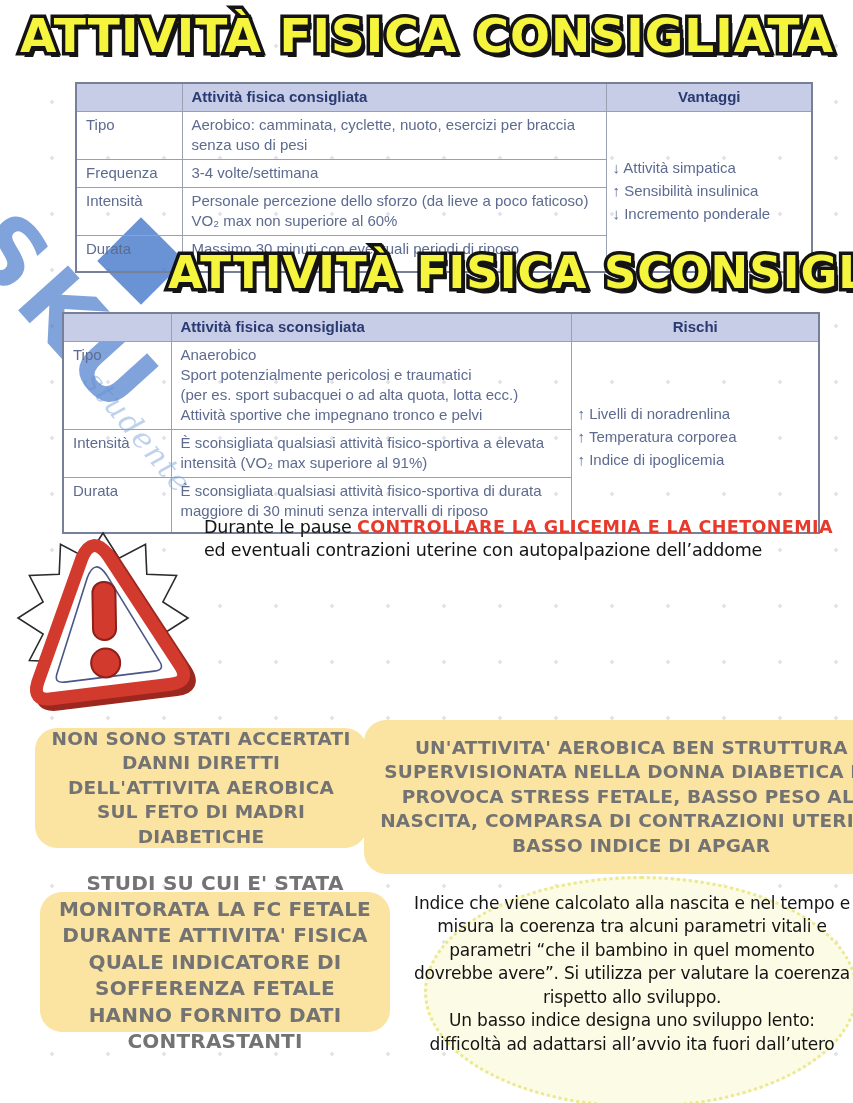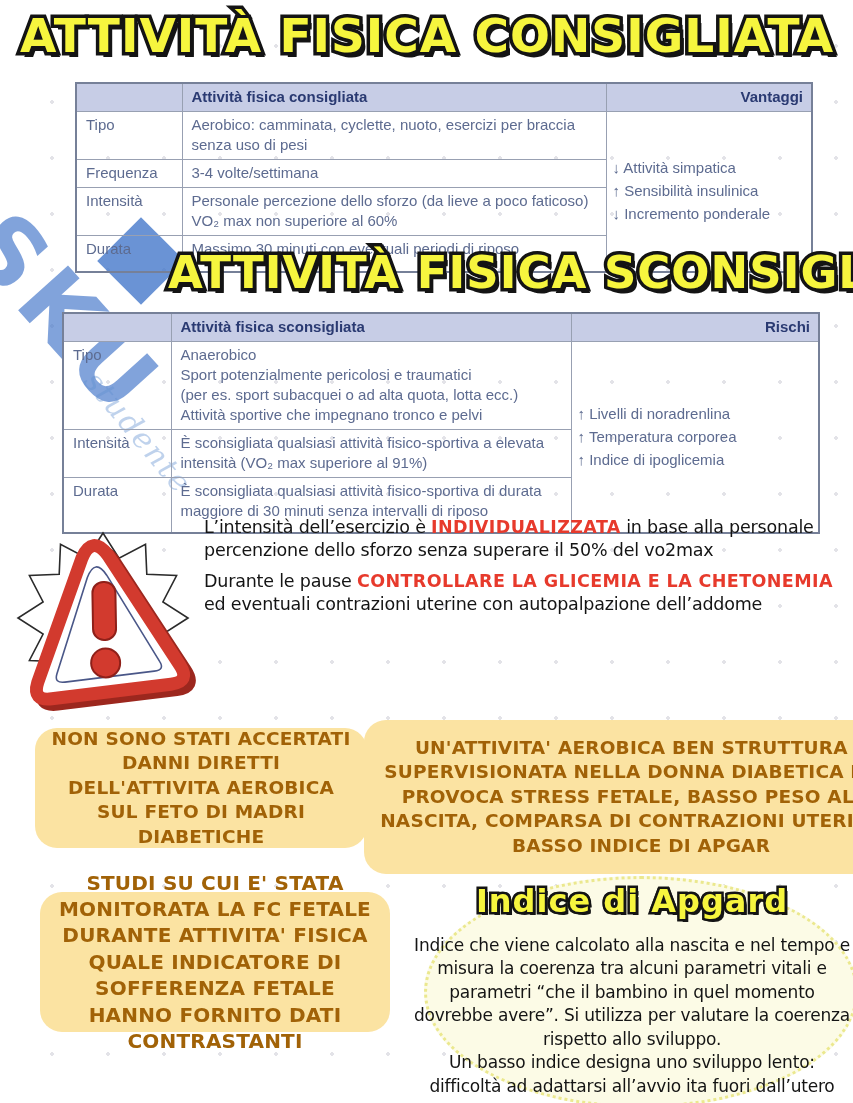--- a/index.html
+++ b/index.html
@@ -26,38 +26,38 @@
       0 -3px 0 #141414,0 3px 0 #141414,-3px 0 0 #141414,3px 0 0 #141414;
   }
   #title1{left:20px;top:8px;font-size:47px;}
   #title2{left:168px;top:246px;font-size:45px;}
   
   .note-table{position:absolute;z-index:1;border-collapse:collapse;table-layout:fixed;
     font-size:15px;color:#5d6b90;line-height:1.33;}
   .note-table td{border:1px solid #98a0b2;padding:3px 8px 4px 9px;vertical-align:top;white-space:pre-line;background:transparent;}
   .note-table{border:2px solid #768098;}
   .note-table td.hdr{background:#c7cde6;color:#2a3a72;font-weight:bold;white-space:nowrap;}
-  .note-table td.hdr-center{text-align:right;}
+  .note-table td.hdr-center{text-align:center;}
   .note-table td.side{vertical-align:middle;line-height:1.55;padding-left:6px;margin-left:48px;}
   .note-table td.lastpad{padding-bottom:12px;}
   #table1{left:75px;top:82px;width:736px;}
   #table1 col.c1{width:106px;} #table1 col.c2{width:424px;} #table1 col.c3{width:206px;}
   #table2{left:62px;top:312px;width:756px;}
   #table2 col.c1{width:108px;} #table2 col.c2{width:400px;} #table2 col.c3{width:248px;}
   
   #warning{position:absolute;left:8px;top:520px;z-index:1;}
   
   .notes{position:absolute;left:204px;top:516px;width:650px;z-index:1;
     font-family:"DejaVu Sans",sans-serif;font-size:17.5px;font-weight:500;color:#141414;letter-spacing:-0.2px;line-height:1.33;}
   .notes p{margin:0 0 7px 0;}
   .notes .hl{color:#e73a2c;font-weight:800;letter-spacing:.4px;}
   
   .ybox{position:absolute;z-index:1;background:#fbe3a2;border-radius:22px;
     display:flex;align-items:center;justify-content:center;text-align:center;
-    font-family:"DejaVu Sans",sans-serif;font-weight:800;color:#a16207;letter-spacing:.2px;line-height:1.32;padding:10px 16px;box-sizing:border-box;}
+    font-family:"DejaVu Sans",sans-serif;font-weight:800;color:#737373;letter-spacing:.2px;line-height:1.32;padding:10px 16px;box-sizing:border-box;}
   #ybox1{left:35px;top:728px;width:332px;height:120px;font-size:18.5px;}
   #ybox2{left:364px;top:720px;width:554px;height:154px;font-size:18.5px;}
   #ybox3{left:40px;top:892px;width:350px;height:140px;font-size:20px;}
   
   .apgar-ellipse{position:absolute;left:424px;top:876px;width:428px;height:226px;z-index:0;
     background:#fcfbe6;border:3px dotted #ebe88e;border-radius:50%;}
   .apgar{position:absolute;left:412px;top:882px;width:440px;z-index:1;text-align:center;}
   .apgar-title{position:relative;display:inline-block;margin:0 0 4px 0;
     font-family:"DejaVu Sans",sans-serif;font-weight:800;font-size:32px;color:#f6f53e;letter-spacing:1px;
     -webkit-text-stroke:5px #141414;paint-order:stroke fill;
@@ -157,34 +157,32 @@
       <path d="M82,36 L23,154 Q15,172 35,172 L155,172 Q175,172 166,154 L108,36 Q95,14 82,36 Z" fill="#ffffff" stroke="#d23a2e" stroke-width="13" stroke-linejoin="round"></path>
       <path d="M85,56 L43,148 Q39,157 50,157 L140,157 Q151,157 146.5,148 L104.5,56 Q95,37 85,56 Z" fill="none" stroke="#4a5788" stroke-width="1.6"></path>
       <g transform="rotate(6 95 112)">
         <rect x="84" y="62" width="23" height="58" rx="11" fill="#d23a2e" stroke="#8f2019" stroke-width="2"></rect>
         <circle cx="96" cy="143" r="14.5" fill="#d23a2e" stroke="#8f2019" stroke-width="2"></circle>
       </g>
     </g>
   </svg>
 
   <div class="notes">
-      <p><span>L’intensità dell’esercizio è </span><span class="hl">INDIVIDUALIZZATA</span><span> in base alla personale percenzione dello sforzo senza superare il 50% del vo2max</span></p>
       <p><span>Durante le pause </span><span class="hl">CONTROLLARE LA GLICEMIA E LA CHETONEMIA</span><span> ed eventuali contrazioni uterine con autopalpazione dell’addome</span></p>
     </div>
 
   <div id="ybox1" class="ybox">
     <span>NON SONO STATI ACCERTATI DANNI DIRETTI DELL'ATTIVITA AEROBICA SUL FETO DI MADRI DIABETICHE</span>
   </div>
   <div id="ybox2" class="ybox">
     <span>UN'ATTIVITA' AEROBICA BEN STRUTTURA E SUPERVISIONATA NELLA DONNA DIABETICA NON PROVOCA STRESS FETALE, BASSO PESO ALLA NASCITA, COMPARSA DI CONTRAZIONI UTERINE E BASSO INDICE DI APGAR</span>
   </div>
   <div id="ybox3" class="ybox">
     <span>STUDI SU CUI E' STATA MONITORATA LA FC FETALE DURANTE ATTIVITA' FISICA QUALE INDICATORE DI SOFFERENZA FETALE HANNO FORNITO DATI CONTRASTANTI</span>
   </div>
 
   <div class="apgar-ellipse"></div>
   <div class="apgar">
-    <h2 class="apgar-title">Indice di Apgard</h2>
     <p class="apgar-body">Indice che viene calcolato alla nascita e nel tempo e misura la coerenza tra alcuni parametri vitali e parametri “che il bambino in quel momento dovrebbe avere”. Si utilizza per valutare la coerenza rispetto allo sviluppo.
 Un basso indice designa uno sviluppo lento: difficoltà ad adattarsi all’avvio ita fuori dall’utero</p>
   </div>
 
 </div>
 
 </body></html>

